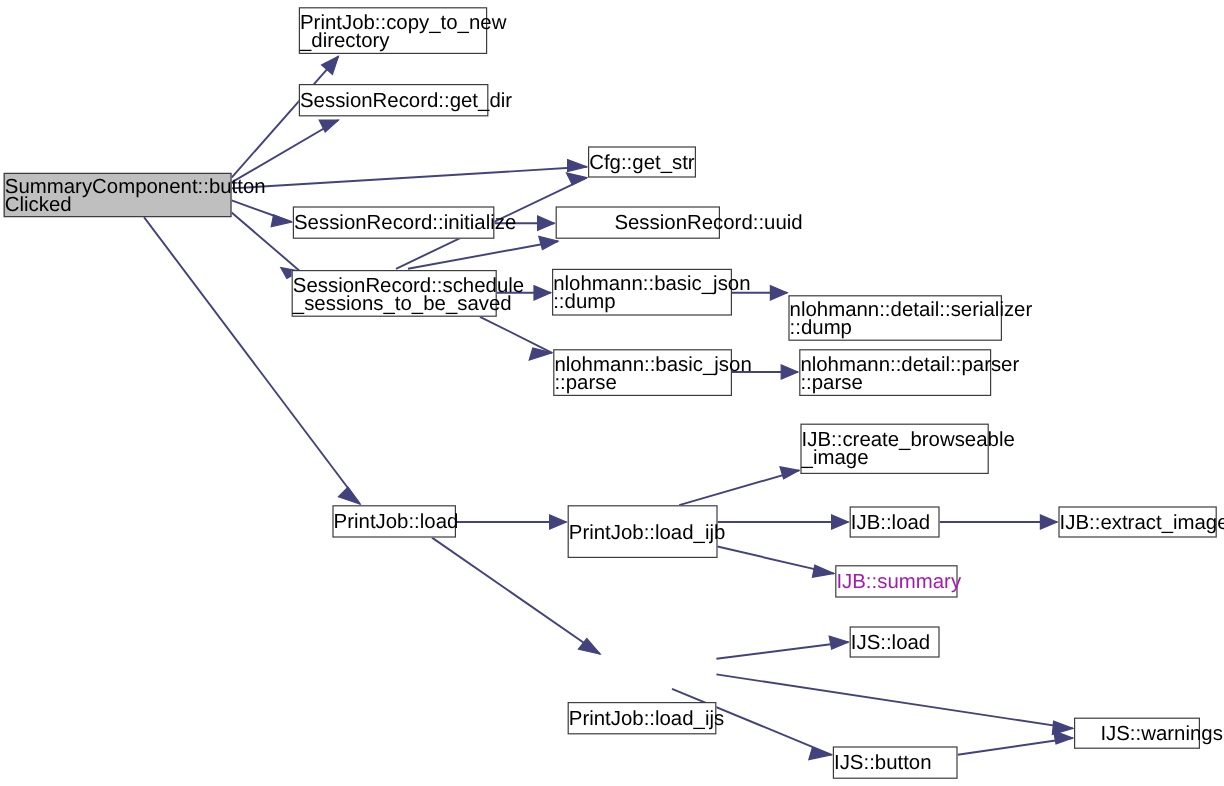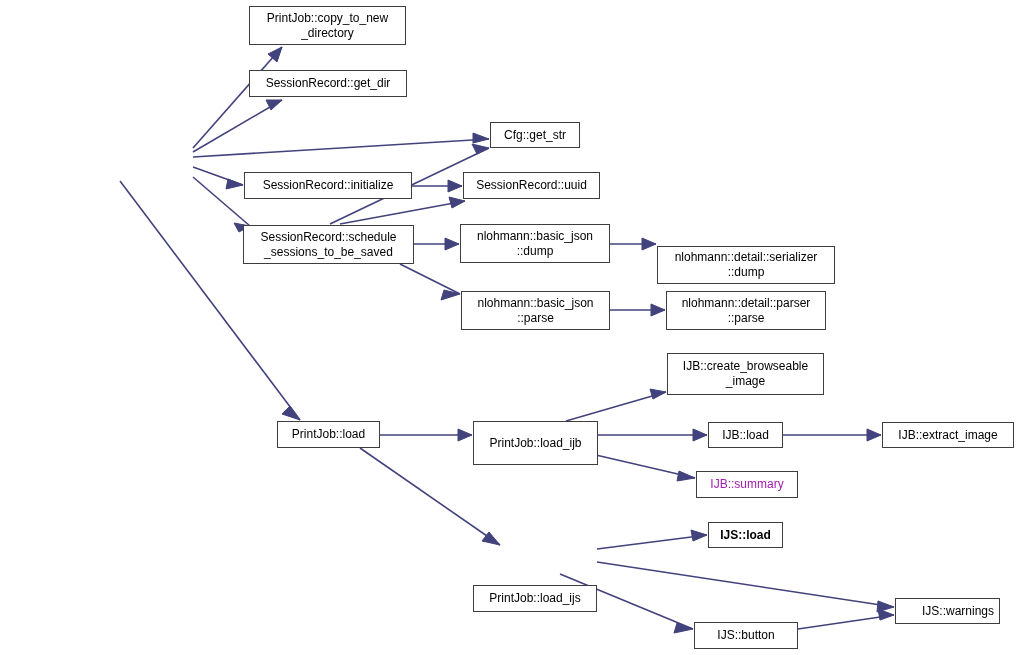--- a/index.html
+++ b/index.html
@@ -22,26 +22,25 @@
     width: 1020px;
     height: 655px;
     pointer-events: none;
   }
   .node {
     position: absolute;
     box-sizing: border-box;
     border: 1px solid #3d3d3d;
     background: #ffffff;
     color: #000000;
-    font-size: 12px;
+    font-size: 17px;
     line-height: 15px;
     display: flex;
     align-items: center;
     justify-content: center;
-    text-align: center;
     white-space: pre-line;
     letter-spacing: 0px;
     z-index: 2;
   }
   .node.root {
     background: #bfbfbf;
     border-color: #2b2b2b;
   }
   .node-label {
     display: block;
@@ -94,40 +93,42 @@
       <polygon points="881,435 867,429 867,441" fill="#42427d" stroke="#42427d" stroke-width="1"></polygon>
       <path d="M 597,549 L 707,535" stroke="#42427d" stroke-width="1.6" fill="none"></path>
       <polygon points="707,535 691,530 693,541" fill="#42427d" stroke="#42427d" stroke-width="1"></polygon>
       <path d="M 597,562 L 894,607" stroke="#42427d" stroke-width="1.6" fill="none"></path>
       <polygon points="894,607 878,601 877,612" fill="#42427d" stroke="#42427d" stroke-width="1"></polygon>
       <path d="M 560,574 L 693,629" stroke="#42427d" stroke-width="1.6" fill="none"></path>
       <polygon points="693,629 677,623 674,633" fill="#42427d" stroke="#42427d" stroke-width="1"></polygon>
       <path d="M 798,629 L 894,615" stroke="#42427d" stroke-width="1.6" fill="none"></path>
       <polygon points="894,615 878,609 880,620" fill="#42427d" stroke="#42427d" stroke-width="1"></polygon>
     </svg>
+<div class="node root" style="left: 3px; top: 144px; width: 190px; height: 37px; border-color: rgb(61, 61, 61); color: rgb(0, 0, 0); background: rgb(191, 191, 191);"><span class="node-label">SummaryComponent::button
+Clicked</span></div>
     <div class="node" style="left: 249px; top: 6px; width: 157px; height: 39px; border-color: rgb(61, 61, 61); color: rgb(0, 0, 0); background: rgb(255, 255, 255);"><span class="node-label">PrintJob::copy_to_new
 _directory</span></div>
     <div class="node" style="left: 249px; top: 70px; width: 158px; height: 27px; border-color: rgb(61, 61, 61); color: rgb(0, 0, 0); background: rgb(255, 255, 255);"><span class="node-label">SessionRecord::get_dir</span></div>
     <div class="node" style="left: 490px; top: 122px; width: 90px; height: 26px; border-color: rgb(61, 61, 61); color: rgb(0, 0, 0); background: rgb(255, 255, 255);"><span class="node-label">Cfg::get_str</span></div>
     <div class="node" style="left: 244px; top: 172px; width: 168px; height: 27px; border-color: rgb(61, 61, 61); color: rgb(0, 0, 0); background: rgb(255, 255, 255);"><span class="node-label">SessionRecord::initialize</span></div>
-    <div class="node" style="left: 463px; top: 172px; width: 137px; height: 27px; border-color: rgb(61, 61, 61); color: rgb(0, 0, 0); background: rgb(255, 255, 255);"><span class="node-label">SessionRecord::uuid</span></div>
+    <div class="node" style="left: 463px; top: 172px; width: 137px; height: 27px; border-color: rgb(61, 61, 61); color: rgb(0, 0, 0); background: rgb(255, 255, 255); padding-left: 48px;"><span class="node-label">SessionRecord::uuid</span></div>
     <div class="node" style="left: 243px; top: 225px; width: 171px; height: 39px; border-color: rgb(61, 61, 61); color: rgb(0, 0, 0); background: rgb(255, 255, 255);"><span class="node-label">SessionRecord::schedule
 _sessions_to_be_saved</span></div>
     <div class="node" style="left: 460px; top: 224px; width: 150px; height: 39px; border-color: rgb(61, 61, 61); color: rgb(0, 0, 0); background: rgb(255, 255, 255);"><span class="node-label">nlohmann::basic_json
 ::dump</span></div>
     <div class="node" style="left: 657px; top: 226px; width: 178px; height: 38px; border-color: rgb(61, 61, 61); color: rgb(0, 0, 0); background: rgb(255, 255, 255); margin-top: 20px;"><span class="node-label">nlohmann::detail::serializer
 ::dump</span></div>
     <div class="node" style="left: 461px; top: 291px; width: 149px; height: 39px; border-color: rgb(61, 61, 61); color: rgb(0, 0, 0); background: rgb(255, 255, 255);"><span class="node-label">nlohmann::basic_json
 ::parse</span></div>
     <div class="node" style="left: 666px; top: 291px; width: 160px; height: 39px; border-color: rgb(61, 61, 61); color: rgb(0, 0, 0); background: rgb(255, 255, 255);"><span class="node-label">nlohmann::detail::parser
 ::parse</span></div>
     <div class="node" style="left: 277px; top: 421px; width: 103px; height: 27px; border-color: rgb(61, 61, 61); color: rgb(0, 0, 0); background: rgb(255, 255, 255);"><span class="node-label">PrintJob::load</span></div>
     <div class="node" style="left: 473px; top: 421px; width: 125px; height: 44px; border-color: rgb(61, 61, 61); color: rgb(0, 0, 0); background: rgb(255, 255, 255);"><span class="node-label">PrintJob::load_ijb</span></div>
     <div class="node" style="left: 667px; top: 353px; width: 157px; height: 42px; border-color: rgb(61, 61, 61); color: rgb(0, 0, 0); background: rgb(255, 255, 255);"><span class="node-label">IJB::create_browseable
 _image</span></div>
     <div class="node" style="left: 708px; top: 422px; width: 75px; height: 26px; border-color: rgb(61, 61, 61); color: rgb(0, 0, 0); background: rgb(255, 255, 255);"><span class="node-label">IJB::load</span></div>
     <div class="node" style="left: 882px; top: 422px; width: 132px; height: 26px; border-color: rgb(61, 61, 61); color: rgb(0, 0, 0); background: rgb(255, 255, 255);"><span class="node-label">IJB::extract_image</span></div>
     <div class="node" style="left: 696px; top: 471px; width: 102px; height: 27px; border-color: rgb(61, 61, 61); color: #a21caf; background: rgb(255, 255, 255);"><span class="node-label">IJB::summary</span></div>
     <div class="node" style="left: 473px; top: 547px; width: 124px; height: 27px; border-color: rgb(61, 61, 61); color: rgb(0, 0, 0); background: rgb(255, 255, 255); margin-top: 38px;"><span class="node-label">PrintJob::load_ijs</span></div>
-    <div class="node" style="left: 708px; top: 522px; width: 75px; height: 26px; border-color: rgb(61, 61, 61); color: rgb(0, 0, 0); background: rgb(255, 255, 255); font-weight: bold;"><span class="node-label">IJS::load</span></div>
+    <div class="node" style="left: 708px; top: 522px; width: 75px; height: 26px; border-color: rgb(61, 61, 61); color: rgb(0, 0, 0); background: rgb(255, 255, 255);"><span class="node-label">IJS::load</span></div>
     <div class="node" style="left: 895px; top: 598px; width: 105px; height: 26px; border-color: rgb(61, 61, 61); color: rgb(0, 0, 0); background: rgb(255, 255, 255); padding-left: 21px;"><span class="node-label">IJS::warnings</span></div>
     <div class="node" style="left: 694px; top: 622px; width: 104px; height: 27px; border-color: rgb(61, 61, 61); color: rgb(0, 0, 0); background: rgb(255, 255, 255);"><span class="node-label">IJS::button</span></div>
   </div>
 
 </body></html>

